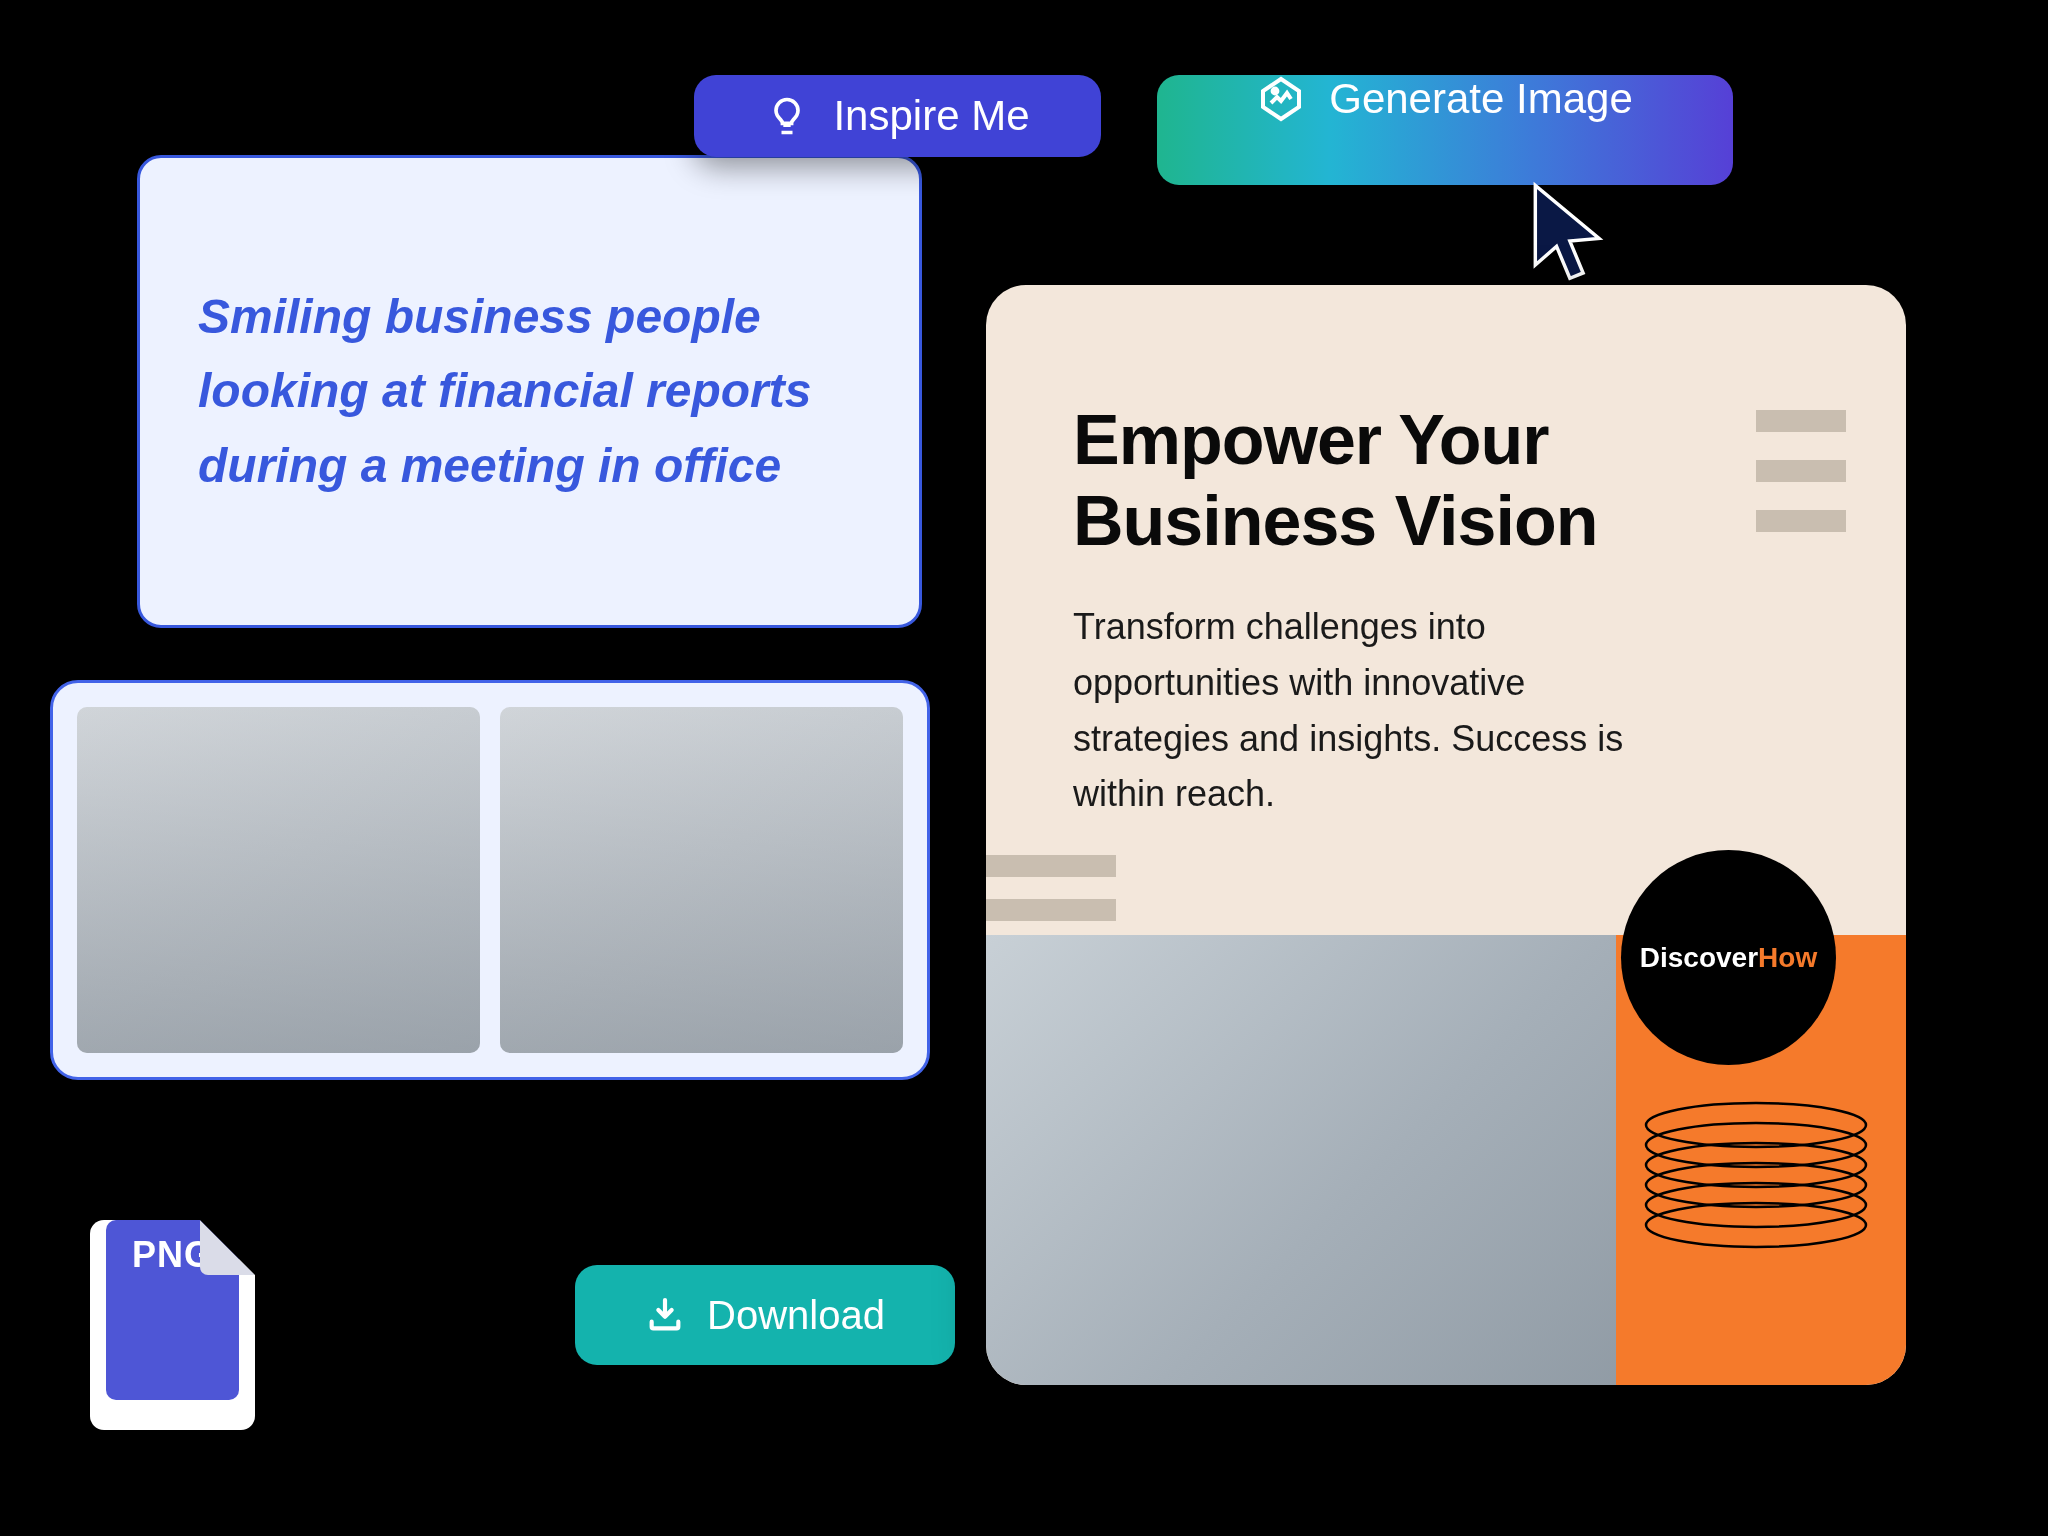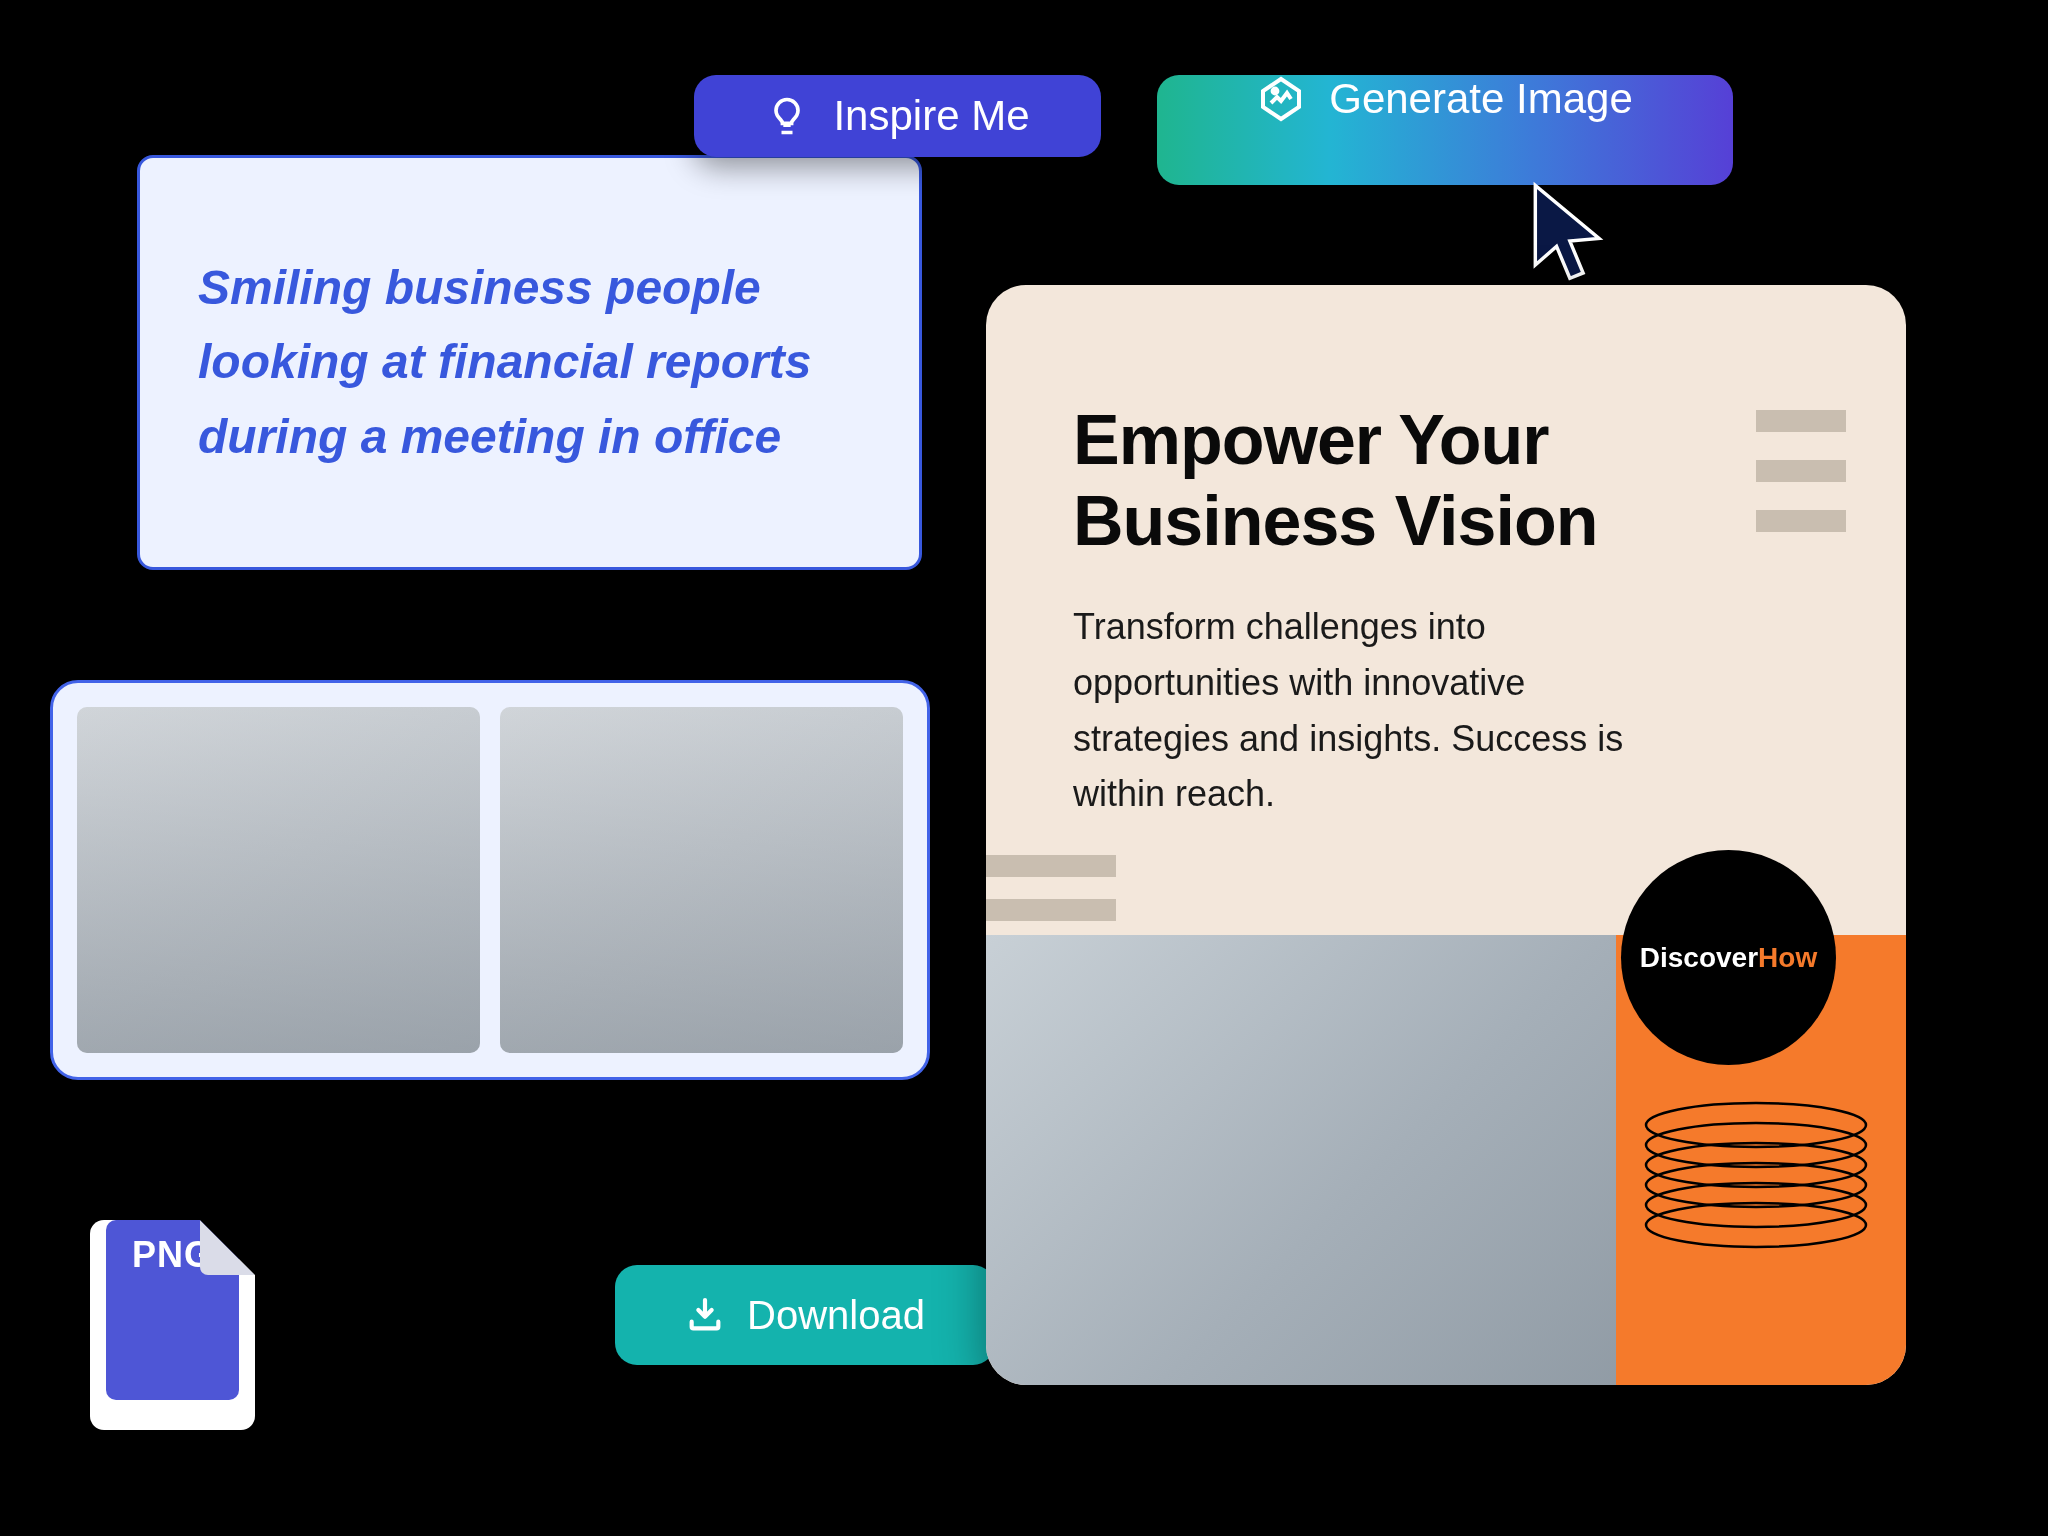--- a/index.html
+++ b/index.html
@@ -22,24 +22,24 @@
       width: 100%;
       height: 100%;
     }
     
     
     .prompt-box {
       position: absolute;
       top: 155px;
       left: 137px;
       width: 785px;
-      height: 415px;
+      height: 473px;
       background: #edf2ff;
       border: 3px solid #3858dd;
-      border-radius: 16px;
+      border-radius: 24px;
       padding: 50px 58px;
       display: flex;
       align-items: center;
     }
     
     .prompt-text {
       font-size: 48px;
       font-style: italic;
       font-weight: 600;
       color: #3858dd;
@@ -192,21 +192,21 @@
       font-weight: 700;
       padding: 14px 26px;
       border-radius: 10px;
       letter-spacing: 1px;
     }
     
     
     .download-btn {
       position: absolute;
       top: 1265px;
-      left: 615px;
+      left: 575px;
       width: 380px;
       height: 100px;
       background: #14b3ad;
       border-radius: 22px;
       display: flex;
       align-items: center;
       justify-content: center;
       gap: 22px;
       box-shadow: 0 8px 24px rgba(0,0,0,0.35);
     }

